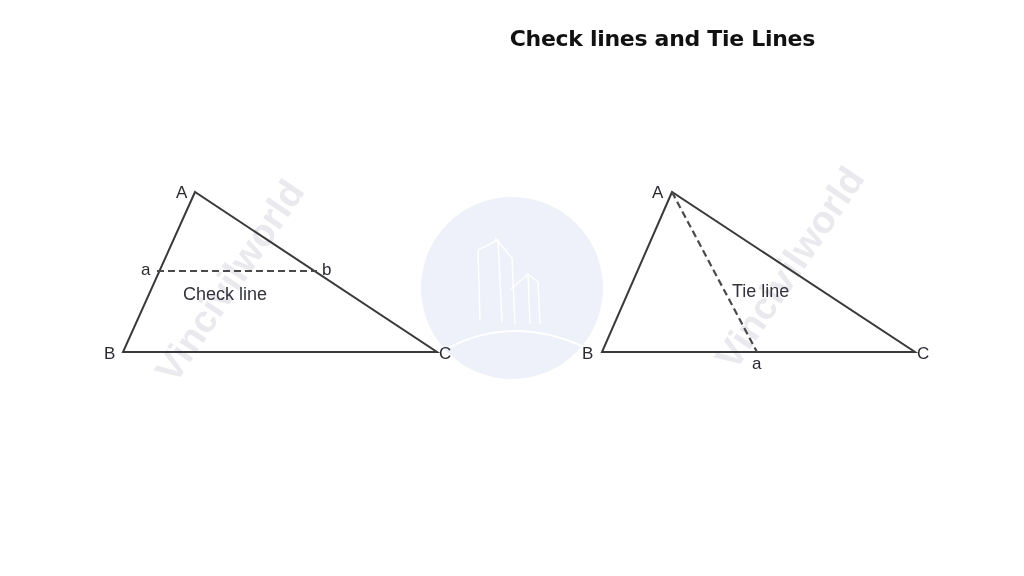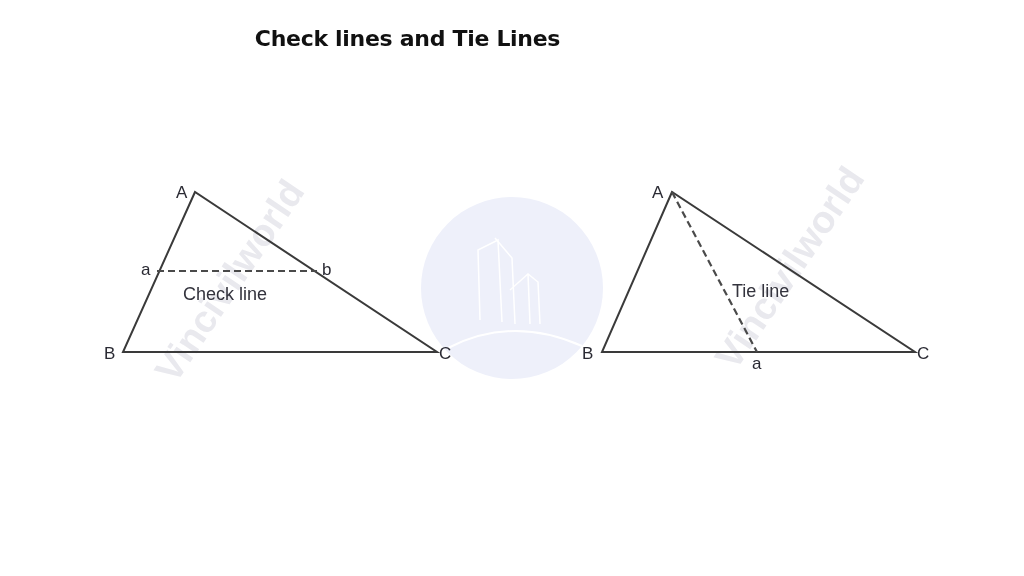--- a/index.html
+++ b/index.html
@@ -12,21 +12,21 @@
       height: 576px;
       position: relative;
       overflow: hidden;
       font-family: "Liberation Sans", sans-serif;
     }
     .title {
       position: absolute;
       top: 26px;
       left: 0;
       width: 815px;
-      text-align: center;
+      text-align: right;
       font-family: "DejaVu Sans", sans-serif;
       font-weight: bold;
       font-size: 22px;
       color: #111111;
       letter-spacing: -0.3px;
     }
     svg.diagram {
       position: absolute;
       left: 0;
       top: 0;

